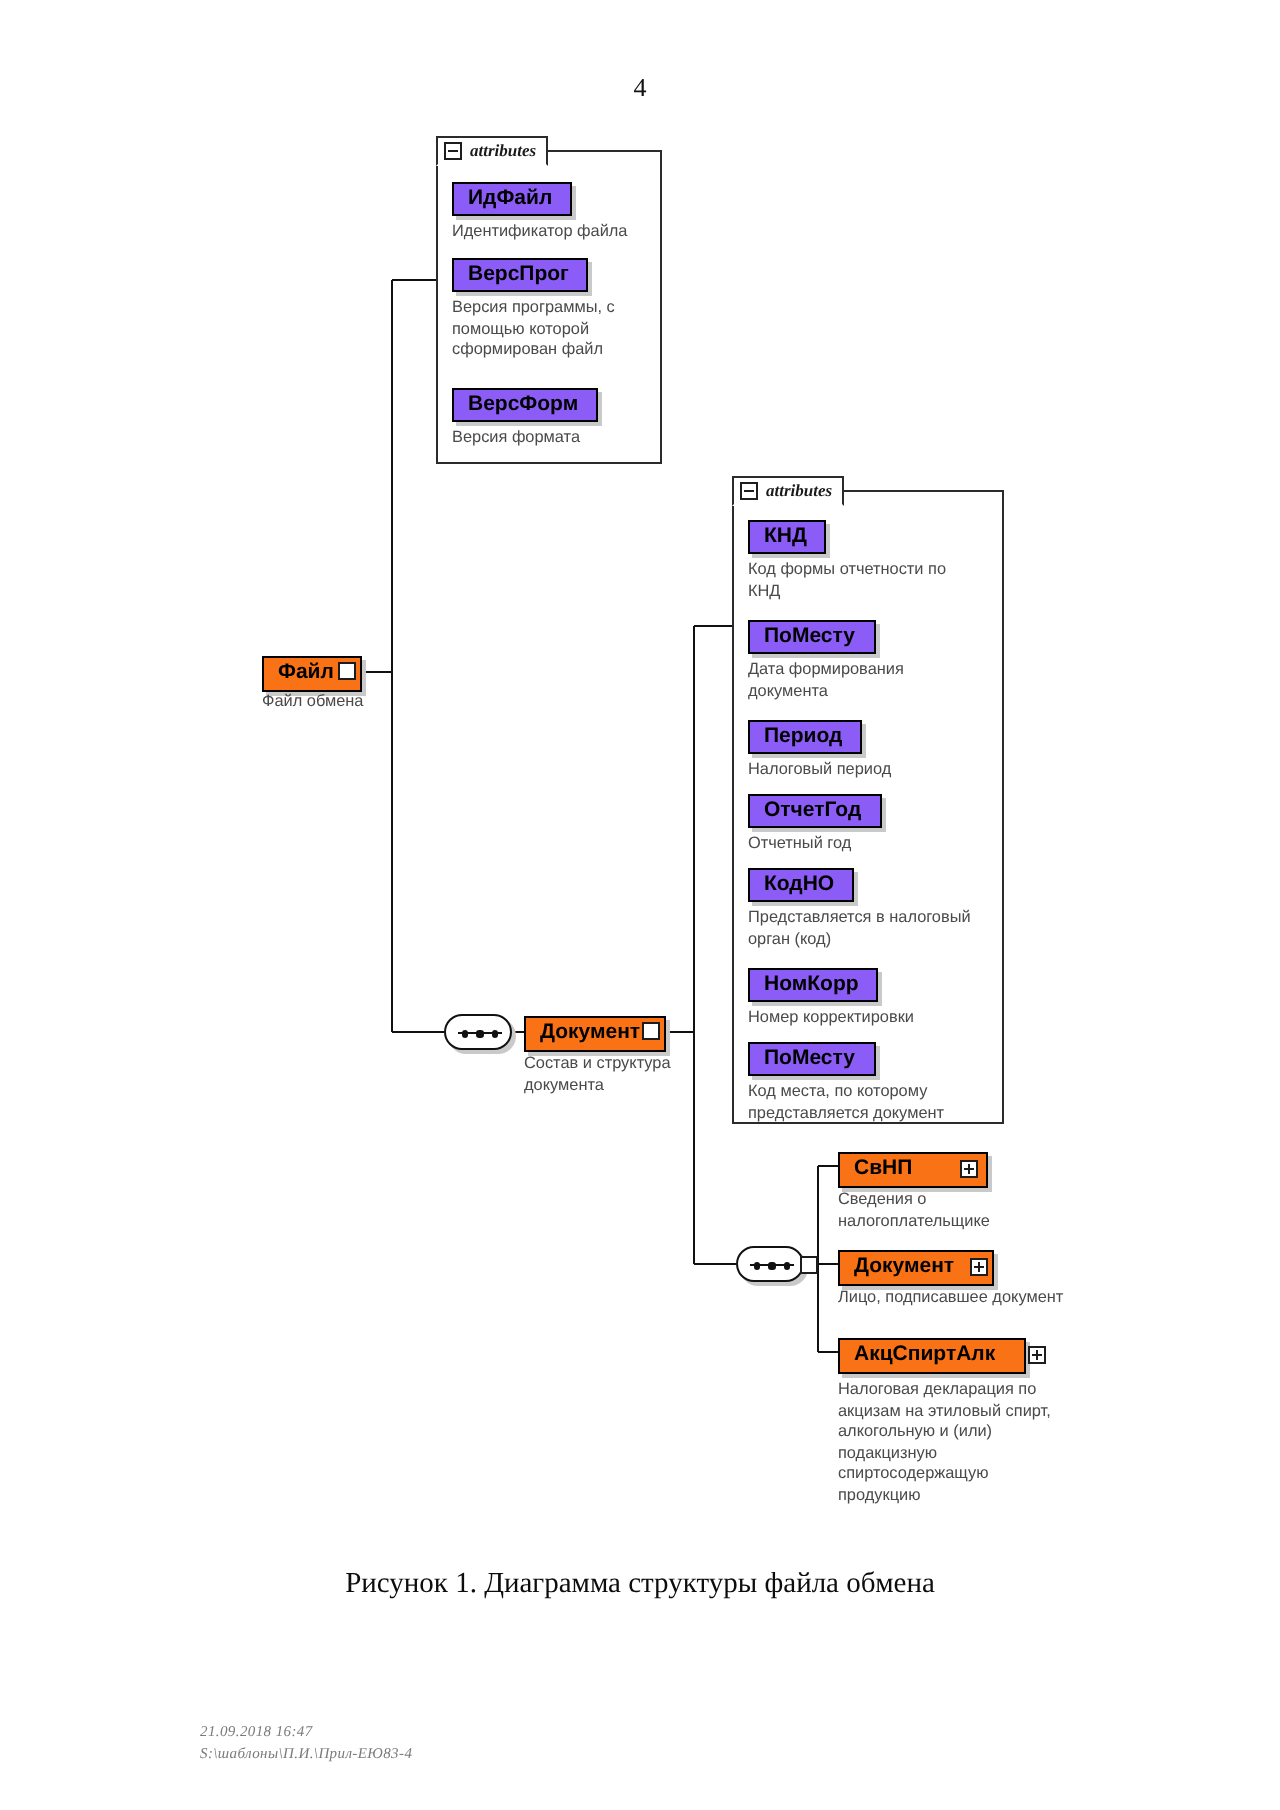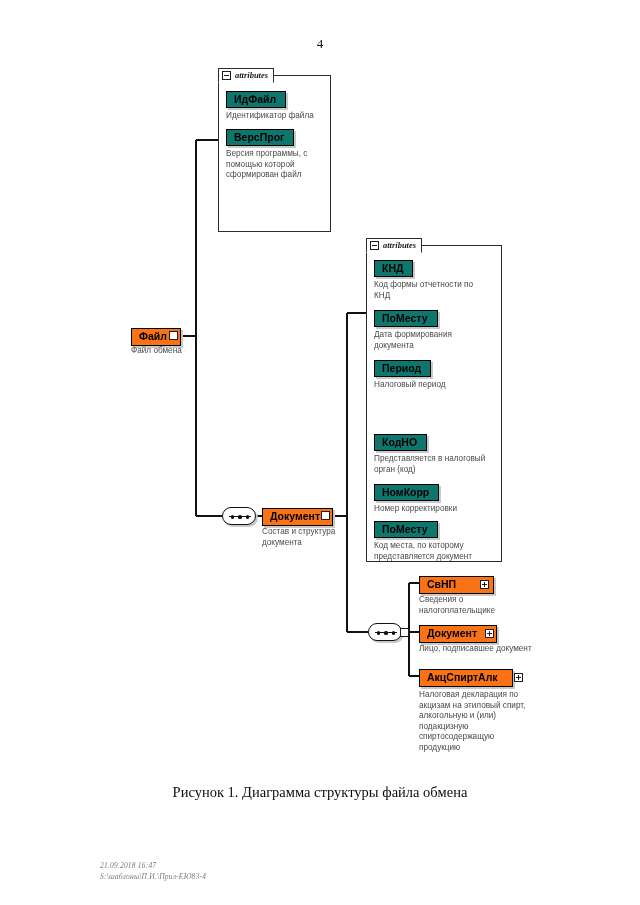--- a/index.html
+++ b/index.html
@@ -125,21 +125,21 @@
     background: #1d1d1d;
   }
 
   
   .attr-item { position: absolute; }
   .attr-box {
     position: relative;
     box-sizing: border-box;
     display: inline-block;
     border: 1.6px solid #000;
-    background: #0f766e;
+    background: #8b5cf6;
     padding: 1px 9px 2px 7px;
     font-size: 10.5px;
     font-weight: bold;
     color: #000;
     line-height: 12px;
     white-space: nowrap;
     box-shadow: 2px 2px 0 0 #c9c9c9;
   }
   .attr-desc {
     margin-top: 3px;
@@ -275,20 +275,24 @@
       <div class="attr-desc">Идентификатор файла</div>
     </div>
 
     <div class="attr-item" style="left:226px; top:127px; width:100px;">
       <div class="attr-box">ВерсПрог</div>
       <div class="attr-desc">Версия программы, с
 помощью которой
 сформирован файл</div>
     </div>
 
+    <div class="attr-item" style="left:226px; top:192px; width:100px;">
+      <div class="attr-box">ВерсФорм</div>
+      <div class="attr-desc">Версия формата</div>
+    </div>
   </div>
 
   <div class="layer">
     <div class="node" style="left:131px; top:328px; width:50px;">
       <span>Файл</span>
     </div>
     <div class="node-port" style="left:169px; top:331px;"></div>
     <div class="node-caption" style="left:131px; top:346px; width:100px;">Файл обмена</div>
   </div>
 
@@ -328,20 +332,24 @@
       <div class="attr-box">ПоМесту</div>
       <div class="attr-desc">Дата формирования
 документа</div>
     </div>
 
     <div class="attr-item" style="left:374px; top:358px; width:124px;">
       <div class="attr-box">Период</div>
       <div class="attr-desc">Налоговый период</div>
     </div>
 
+    <div class="attr-item" style="left:374px; top:395px; width:124px;">
+      <div class="attr-box">ОтчетГод</div>
+      <div class="attr-desc">Отчетный год</div>
+    </div>
 
     <div class="attr-item" style="left:374px; top:432px; width:124px;">
       <div class="attr-box">КодНО</div>
       <div class="attr-desc">Представляется в налоговый
 орган (код)</div>
     </div>
 
     <div class="attr-item" style="left:374px; top:482px; width:124px;">
       <div class="attr-box">НомКорр</div>
       <div class="attr-desc">Номер корректировки</div>

